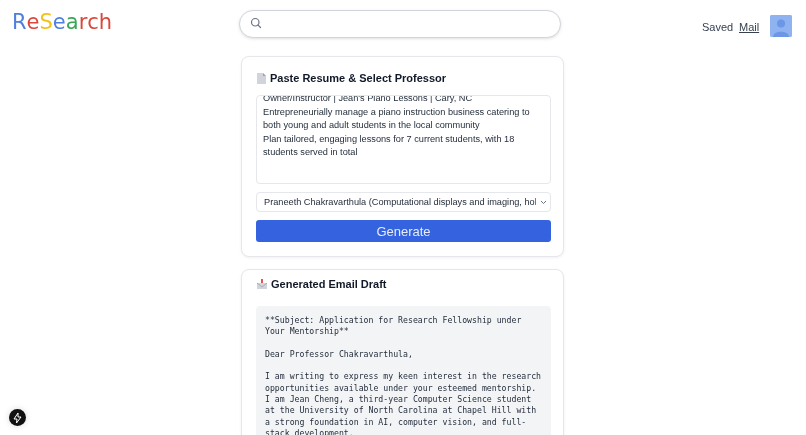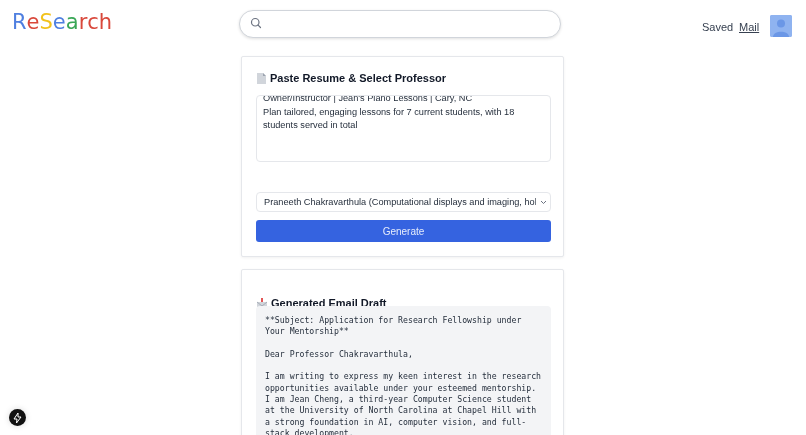--- a/index.html
+++ b/index.html
@@ -33,49 +33,49 @@
     .nav-link {
       position: absolute; top: 21px;
       font-size: 11px; color: #374151; text-decoration: none;
     }
     .avatar {
       position: absolute; left: 770px; top: 15px; width: 22px; height: 22px;
       background: #8fb3f0; border-radius: 2px; overflow: hidden;
     }
     .card {
       position: absolute; left: 241px; width: 323px;
-      background: #fff; border: 1px solid #e5e7eb; border-radius: 2px;
+      background: #fff; border: 1px solid #e5e7eb; border-radius: 8px;
       box-shadow: 0 1px 3px rgba(0,0,0,0.06);
     }
     .card-title {
       position: absolute; left: 15px;
       font-size: 11px; font-weight: bold; color: #111827;
       display: flex; align-items: center;
     }
     .card-title .ico { margin-right: 4px; display: inline-flex; }
     .resume-box {
-      position: absolute; left: 14px; top: 38px; width: 295px; height: 67px;
+      position: absolute; left: 14px; top: 38px; width: 295px; height: 89px;
       border: 1px solid #e5e7eb; border-radius: 4px; background: #fff;
       overflow: hidden; padding: 0 6px;
       font-size: 9.2px; line-height: 13.5px; color: #1f2937;
     }
     .resume-inner { position: relative; top: -4px; }
     .select-box {
       position: absolute; left: 14px; top: 135px; width: 295px; height: 20px;
       border: 1px solid #e5e7eb; border-radius: 4px; background: #fff;
       font-size: 9.2px; color: #1f2937;
       display: flex; align-items: center; padding-left: 7px;
       white-space: nowrap; overflow: hidden;
     }
     .select-text { flex: 1; overflow: hidden; text-overflow: clip; white-space: nowrap; }
     .select-chev { width: 14px; display: flex; justify-content: center; }
     .gen-btn {
       position: absolute; left: 14px; top: 163px; width: 295px; height: 22px;
       background: #3563e0; border-radius: 3px; border: none;
-      color: #e6ecfb; font-size: 10px;
+      color: #e6ecfb; font-size: 13px;
       display: flex; align-items: center; justify-content: center;
       font-family: "Liberation Sans", sans-serif;
     }
     .email-box {
       position: absolute; left: 14px; top: 36px; width: 295px; height: 200px;
       background: #f3f4f6; border-radius: 4px;
       padding: 9px 9px;
       font-family: "DejaVu Sans Mono", monospace; font-size: 8.2px; line-height: 11.3px;
       color: #1f2937; white-space: pre-wrap; overflow: hidden;
     }
@@ -121,38 +121,39 @@
           <path d="M0 0 H6 L9 3 V11 H0 Z" fill="#d1d5db"></path>
           <path d="M6 0 L9 3 H6 Z" fill="#9ca3af"></path>
         </svg>
     </span>
     <span>Paste Resume &amp; Select Professor</span>
   </div>
 
   <div class="resume-box">
     <div class="resume-inner" id="resume-lines">
         <div>Owner/Instructor | Jean's Piano Lessons | Cary, NC</div>
+        <div>Entrepreneurially manage a piano instruction business catering to both young and adult students in the local community</div>
         <div>Plan tailored, engaging lessons for 7 current students, with 18 students served in total</div>
       </div>
   </div>
 
   <div class="select-box">
     <span class="select-text">Praneeth Chakravarthula (Computational displays and imaging, holographic displays)</span>
     <span class="select-chev">
       <svg width="7" height="5" viewBox="0 0 7 5">
           <path d="M1 1 L3.5 3.5 L6 1" fill="none" stroke="#6b7280" stroke-width="1"></path>
         </svg>
     </span>
   </div>
 
   <button class="gen-btn">Generate</button>
 </div>
 
 <div class="card" style="top:269px; height:200px;">
-  <div class="card-title" style="top:27px;">
+  <div class="card-title" style="top:8px;">
     <span class="ico">
       <svg width="10" height="10" viewBox="0 0 10 10">
           <rect x="0" y="4" width="10" height="6" fill="#d1d5db"></rect>
           <path d="M0 4 L5 8 L10 4" fill="none" stroke="#9ca3af" stroke-width="0.8"></path>
           <rect x="4" y="0" width="2" height="4" fill="#e25555"></rect>
         </svg>
     </span>
     <span>Generated Email Draft</span>
   </div>
   <div class="email-box">**Subject: Application for Research Fellowship under Your Mentorship**

